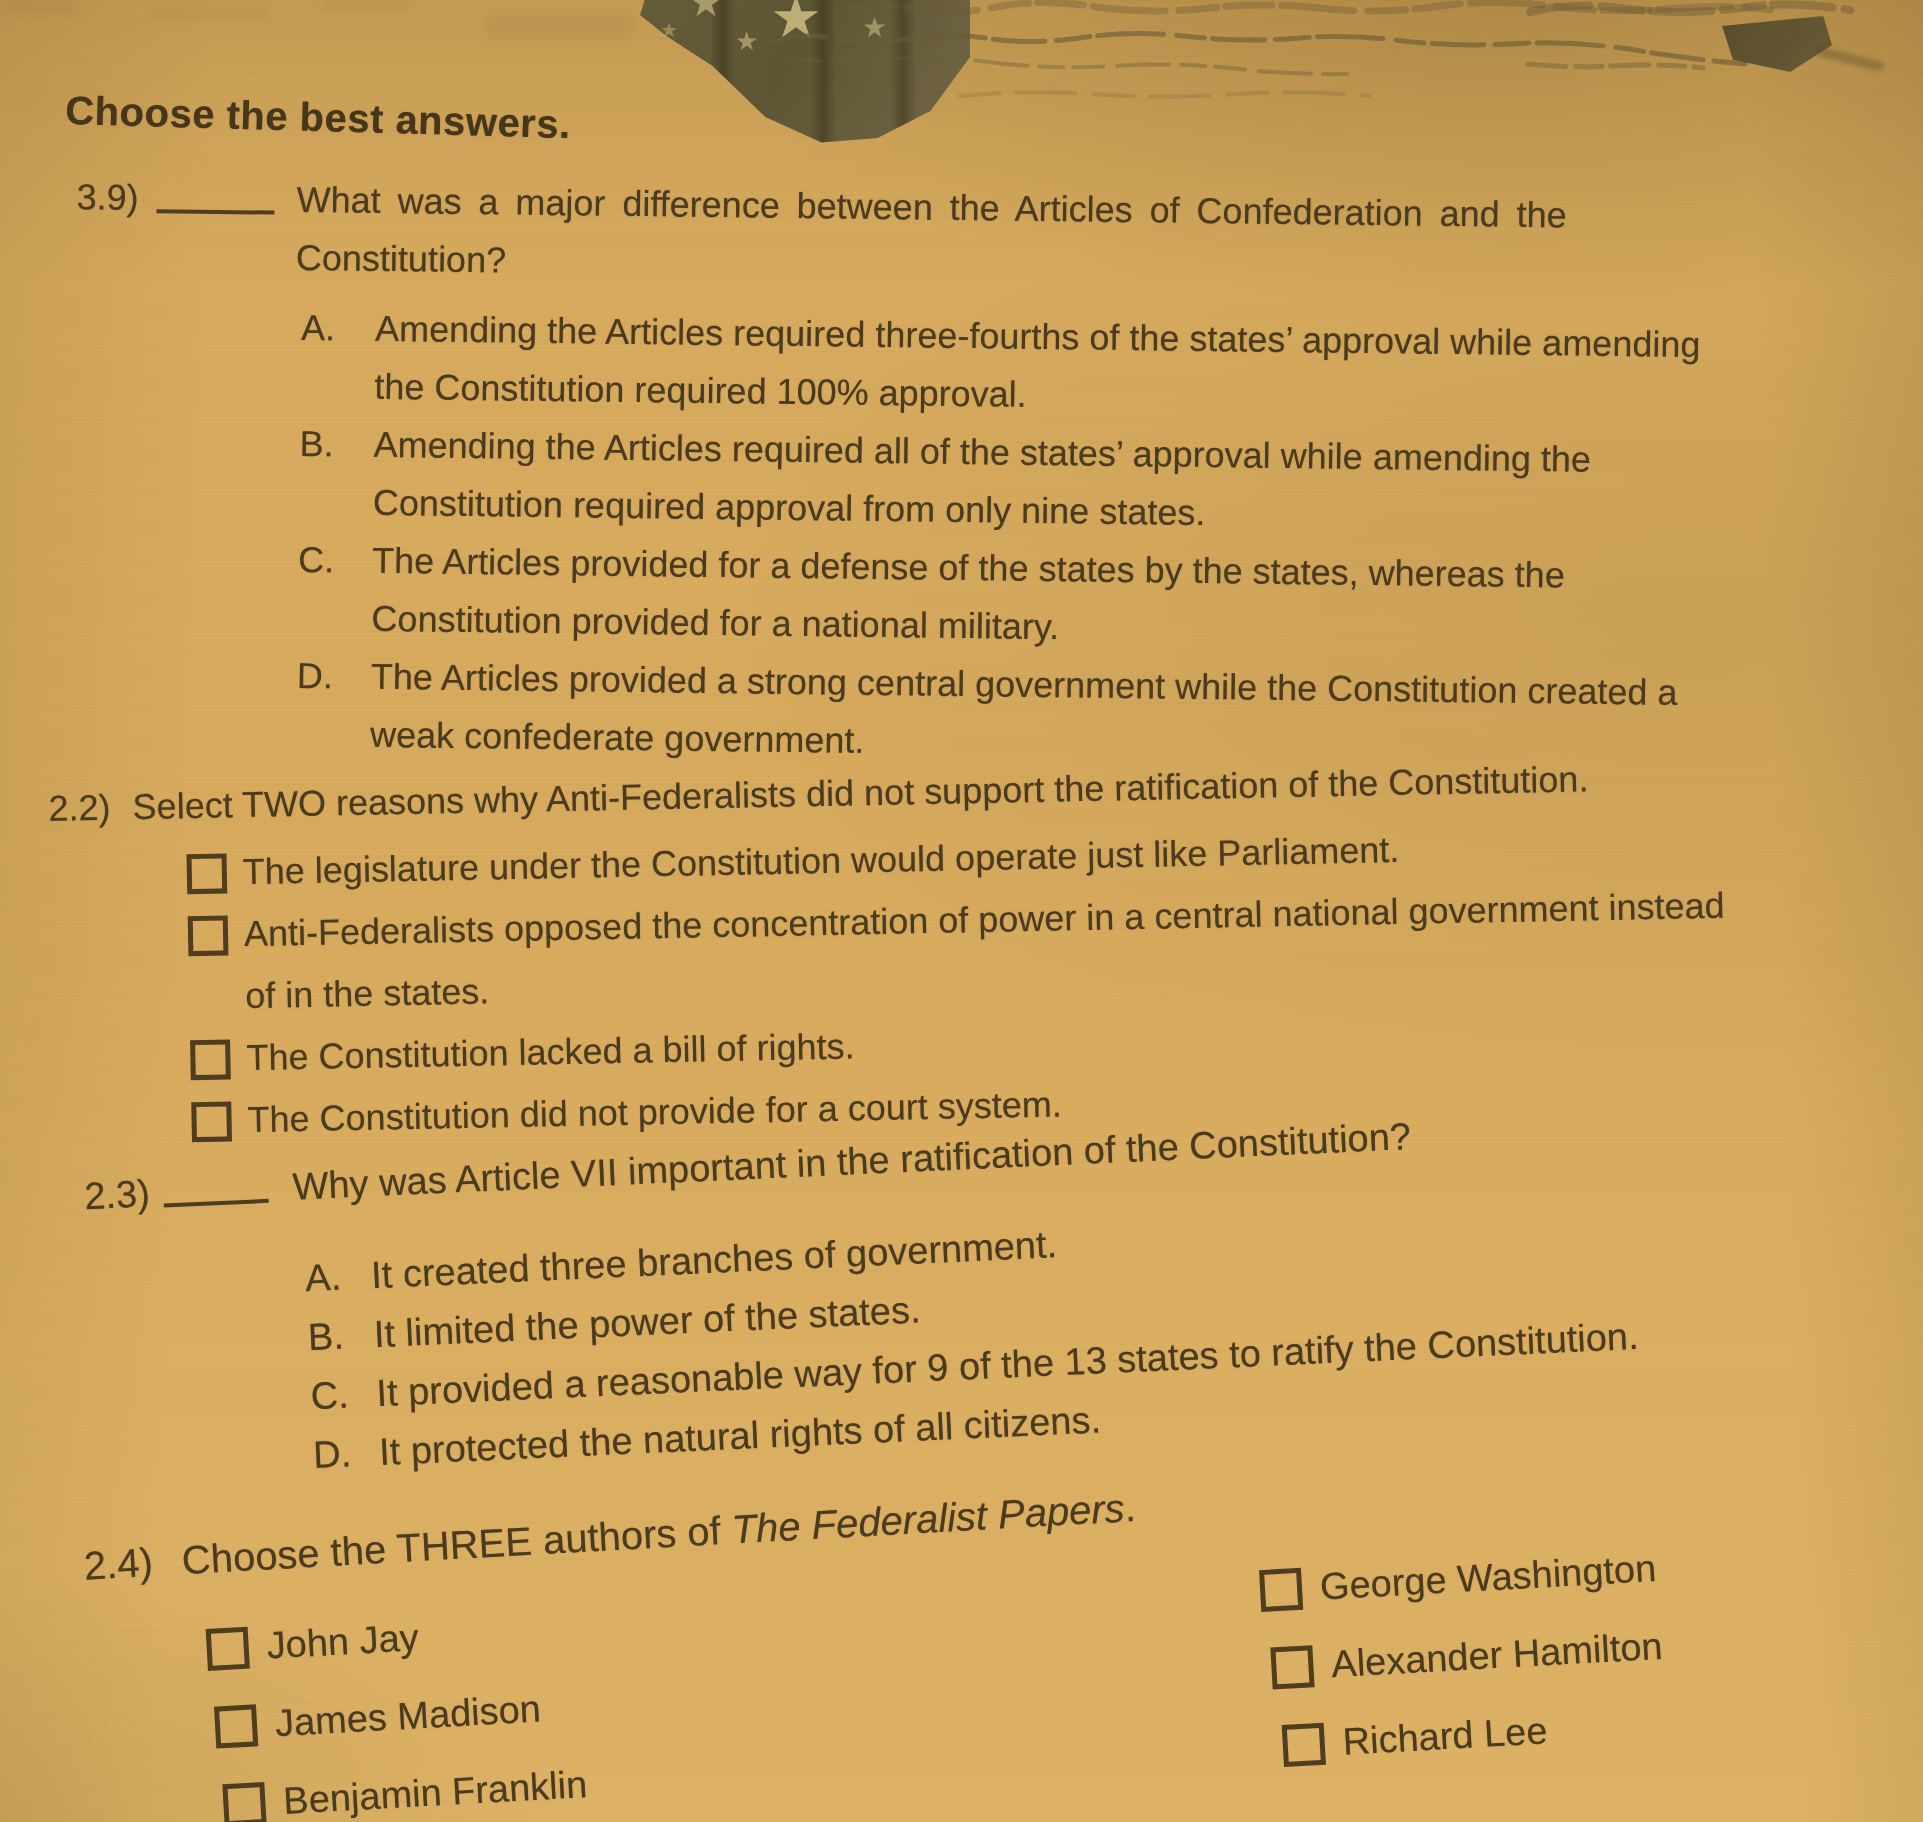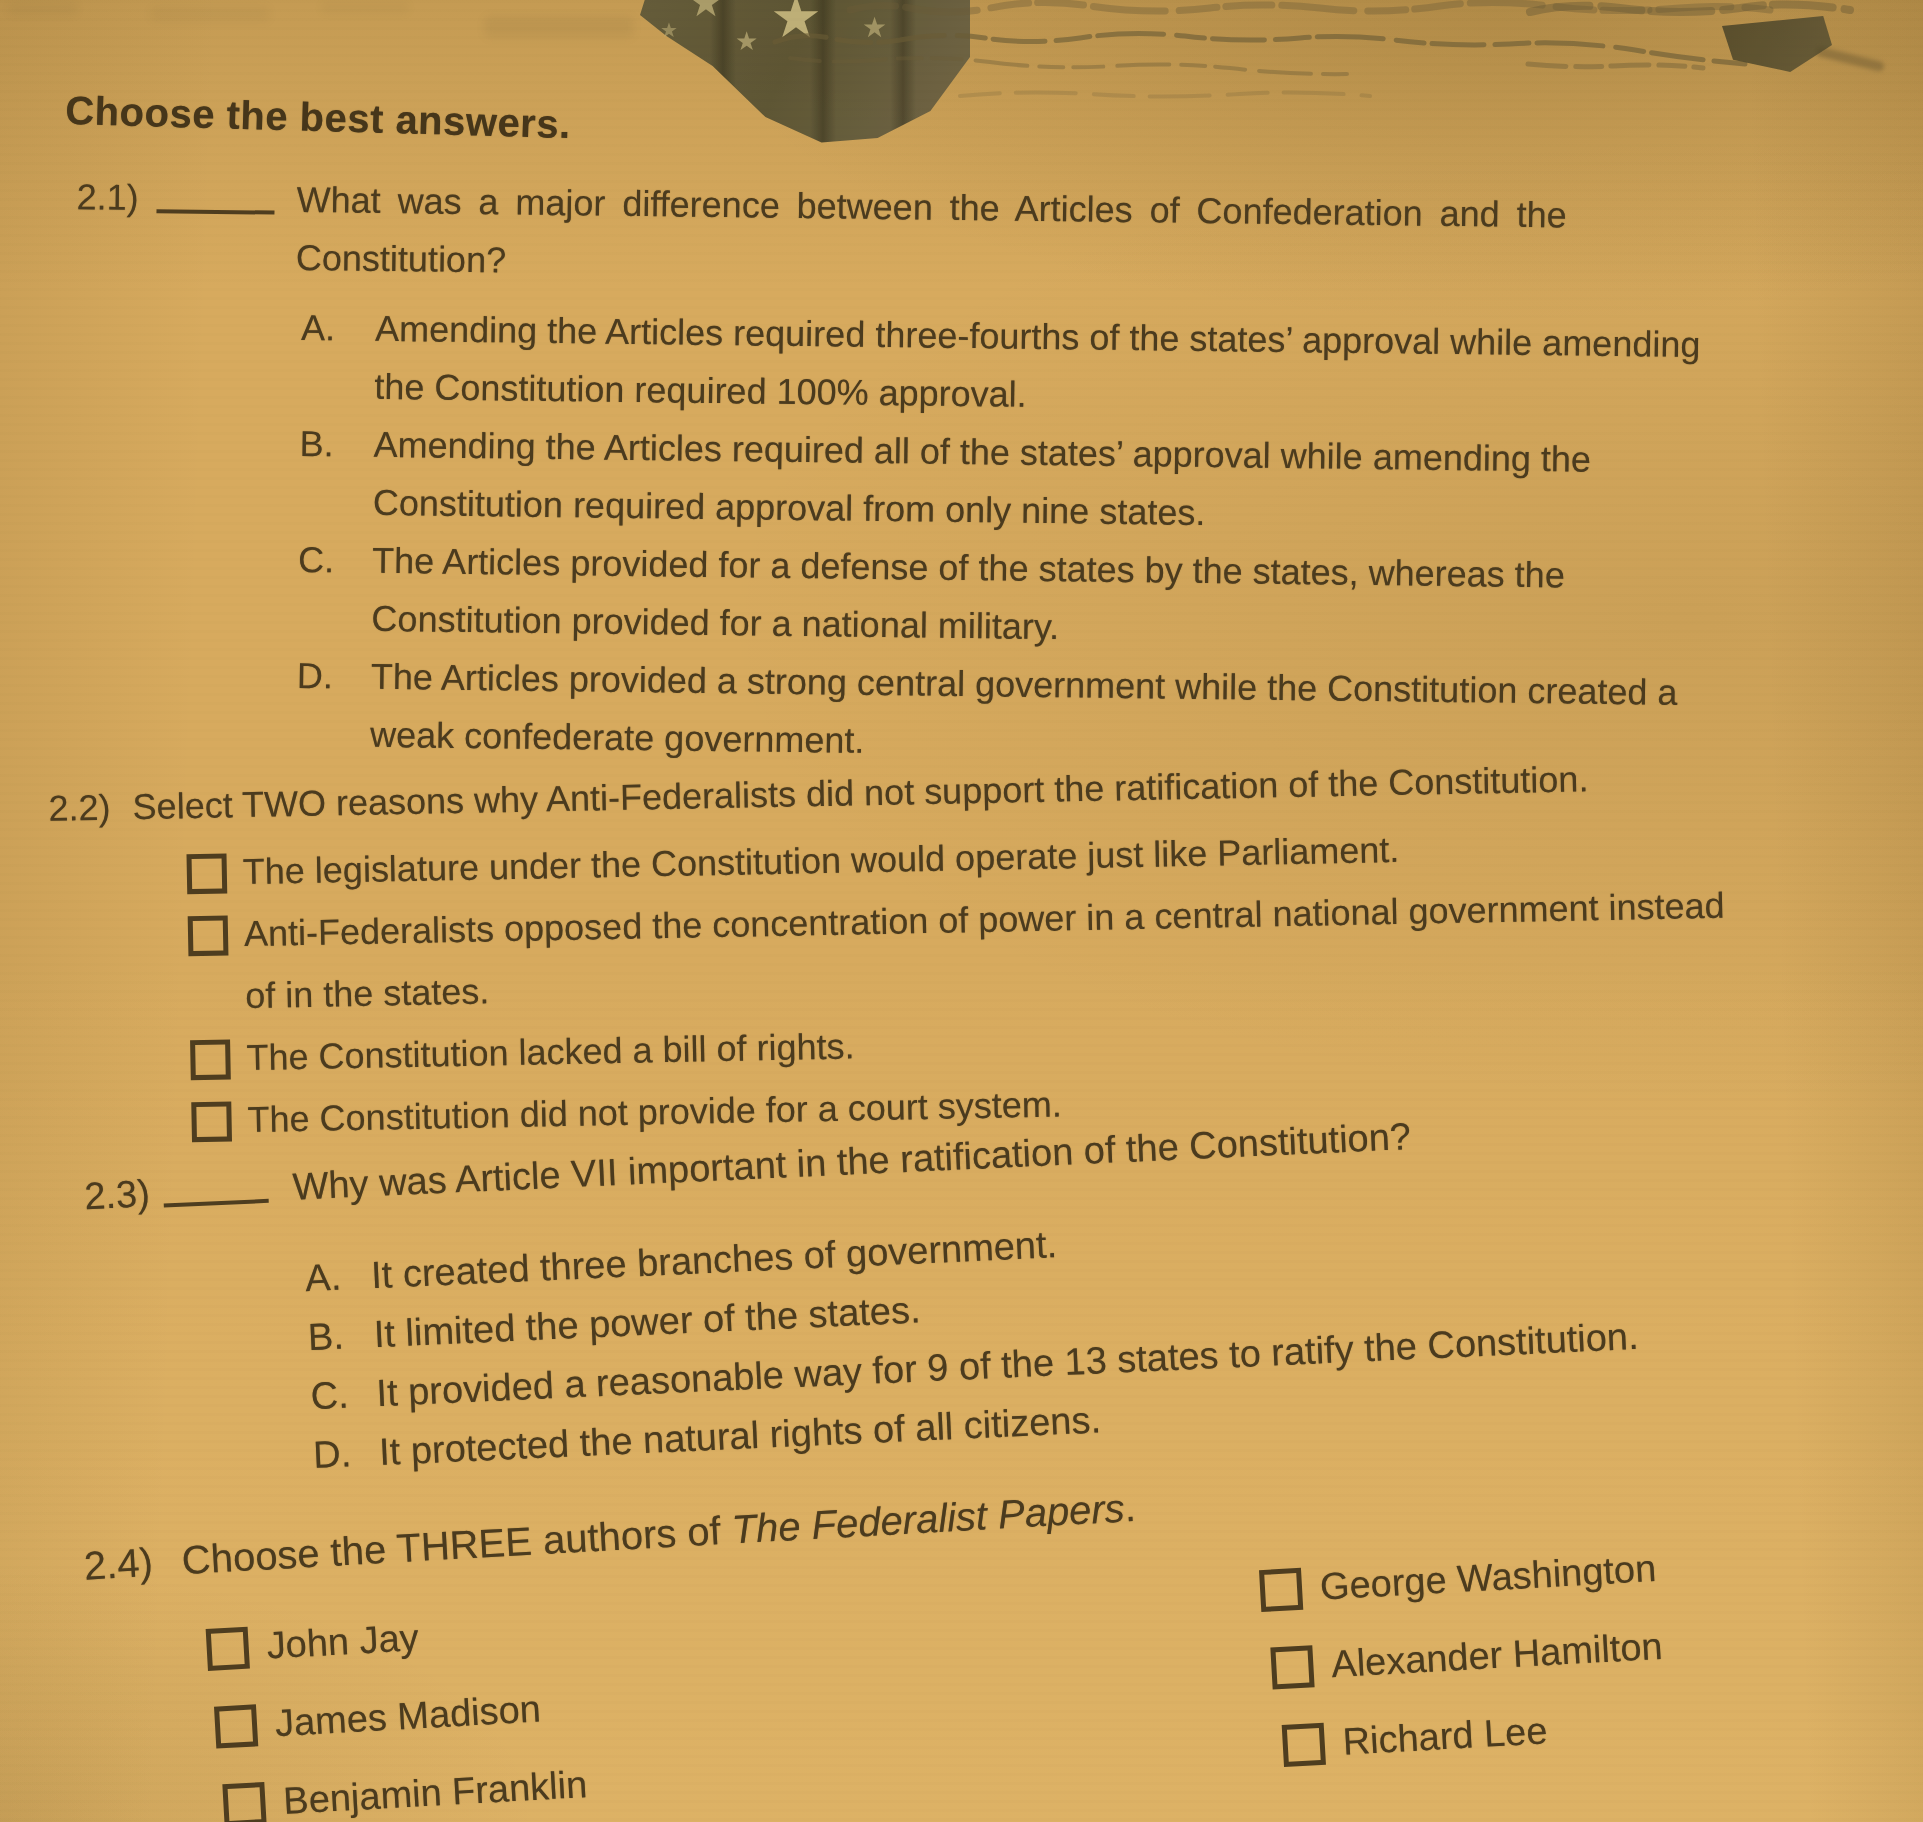--- a/index.html
+++ b/index.html
@@ -110,21 +110,21 @@
   </svg>
 
   <div class="quill"></div>
   <div class="quill-tail"></div>
 </div>
 
 <div id="sec-heading" class="sec txt">Choose the best answers.</div>
 
 <div id="sec-q21" class="sec txt">
   <div class="q-header21">
-    <span class="q-num">2.1)</span>
+    <span class="q-num">3.9)</span>
     <span class="blank blank21"></span>
     <span class="q-text21">What was a major difference between the Articles of Confederation and the Constitution?</span>
   </div>
   <div class="options21">
     <div class="opt">
       <span class="letter">A.</span>
       <span class="opt-text">Amending the Articles required three-fourths of the states’ approval while amending the Constitution required 100% approval.</span>
     </div>
     <div class="opt">
       <span class="letter">B.</span>

